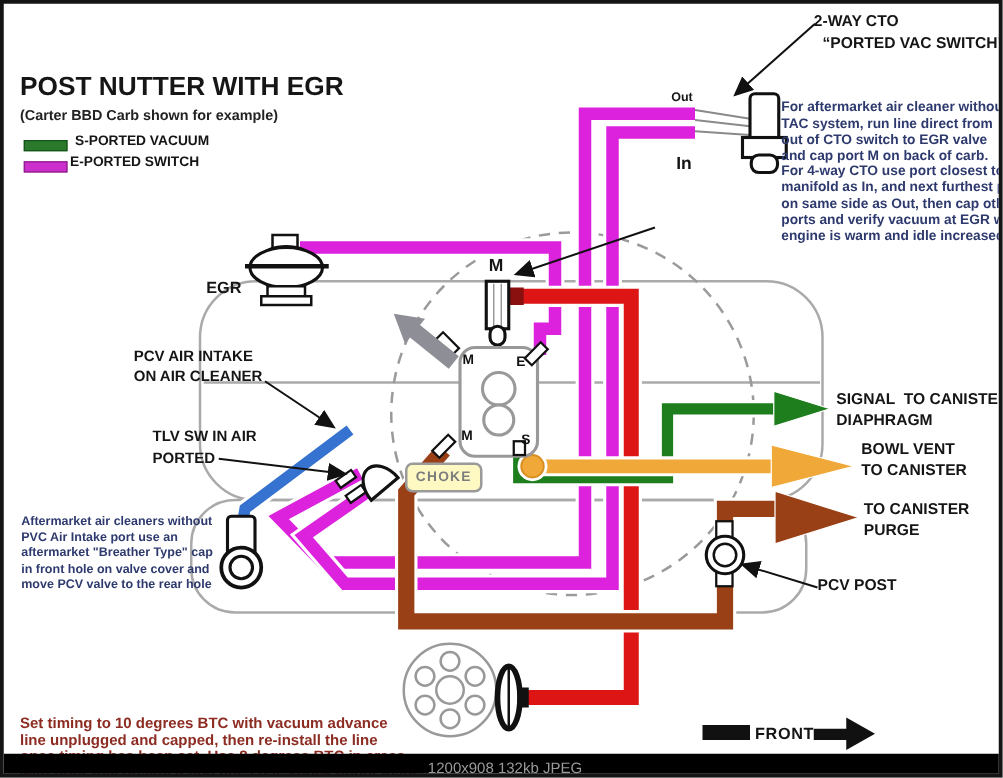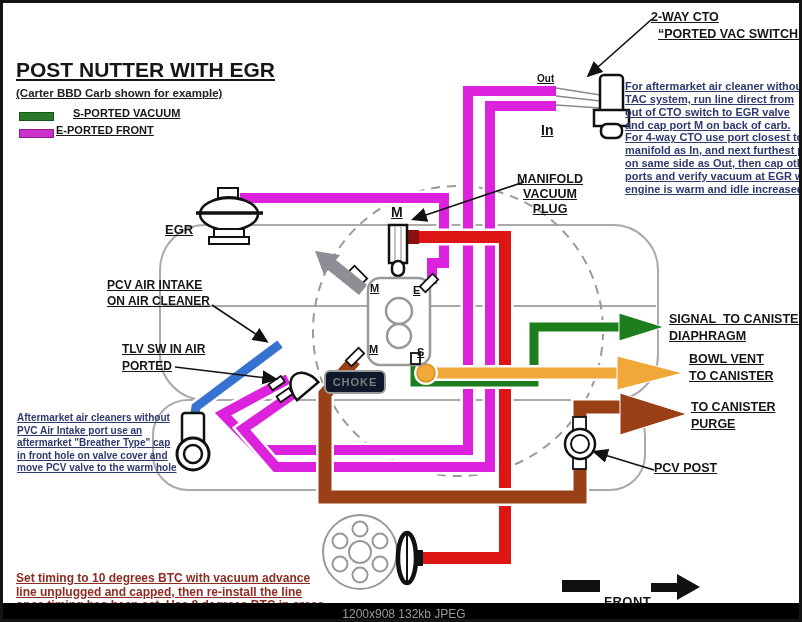--- a/index.html
+++ b/index.html
@@ -1,21 +1,21 @@
 <!DOCTYPE html>
 <html><head>
 <meta charset="utf-8">
 <style>
   html,body{margin:0;padding:0;background:#444;}
   #screen{
     position:relative;width:802px;height:622px;background:#ffffff;
     font-family:"Liberation Sans",sans-serif;overflow:hidden;
     box-sizing:border-box;border:3px solid #141414;
   }
-  .abs{position:absolute;white-space:pre;text-decoration:underline;}
+  .abs{position:absolute;white-space:pre;}
   .lbl{font-weight:bold;color:#151515;}
   #svgroot{position:absolute;left:0;top:0;}
   .t-title1{left:13px;top:27px;font-size:21px;font-weight:bold;color:#161616;letter-spacing:.2px;}
   .t-title2{left:13px;top:55px;font-size:21px;font-weight:bold;color:#161616;}
   .t-sub{left:13px;top:84px;font-size:11.5px;font-weight:bold;color:#222;}
   .legend-swatch{position:absolute;width:33px;height:7px;}
   .t-leg{font-size:11px;}
   .t-cto1{left:648px;top:7px;font-size:12.5px;}
   .t-cto2{left:655px;top:24px;font-size:12.5px;}
   .note{font-size:11px;line-height:13px;font-weight:bold;color:#2e3a6e;}
@@ -24,28 +24,28 @@
   .t-out{left:534px;top:70px;font-size:10px;}
   .t-in{left:538px;top:119px;font-size:14px;}
   .t-mvp{left:497px;top:169px;width:100px;text-align:center;font-size:12.5px;line-height:15px;}
   .t-plugm{left:388px;top:201px;font-size:14px;}
   .t-egr{left:162px;top:219px;font-size:13px;}
   .t-pcvintake{left:104px;top:274px;font-size:12px;line-height:16px;}
   .t-totac{left:245px;top:262px;font-size:12px;line-height:17px;}
   .t-tlv{left:119px;top:338px;font-size:12px;line-height:17px;}
   .t-choke{position:absolute;left:321px;top:367px;width:58px;height:20px;border:2px solid #9a9a9a;
            border-radius:6px;color:#7d7d7d;font-size:11px;font-weight:bold;letter-spacing:1px;
-           display:flex;align-items:center;justify-content:center;background:#0f172a;}
+           display:flex;align-items:center;justify-content:center;background:#fef9c3;}
   .t-signal{left:666px;top:308px;font-size:12.5px;line-height:17px;}
   .t-bowl{left:686px;top:348px;font-size:12.5px;line-height:17px;}
   .t-purge{left:688px;top:396px;font-size:12.5px;line-height:17px;}
   .t-pcvvale{left:651px;top:458px;font-size:12.5px;}
   .t-breather{left:14px;top:409px;font-size:10px;line-height:12.5px;font-weight:bold;color:#2e3a6e;}
   .t-timing{left:13px;top:537px;font-size:12px;line-height:13.5px;font-weight:bold;color:#8c2c22;margin-top:32px;}
-  .t-front{left:601px;top:591px;font-size:13px;letter-spacing:.5px;}
+  .t-front{left:601px;top:576px;font-size:13px;letter-spacing:.5px;}
   .portlbl{font-size:11px;font-weight:bold;color:#111;}
   #bottombar{position:absolute;left:0;top:600px;width:802px;height:22px;background:#000;
              display:flex;align-items:center;justify-content:center;}
   #bottombar span{color:#9a9a9a;font-size:12px;font-family:"Liberation Sans",sans-serif;text-decoration:underline;}
 </style>
 </head>
 <body>
 
 <div id="screen">
 
@@ -204,42 +204,39 @@
     <g fill="#111">
       <rect x="559" y="577" width="38" height="12"></rect>
       <polygon points="648,580 674,580 674,571 697,584 674,597 674,589 648,589"></polygon>
     </g>
   </svg>
 
   <div class="abs t-sub">(Carter BBD Carb shown for example)</div>
   <div class="abs t-title2 lbl">POST NUTTER WITH EGR</div>
 
   <div class="legend-swatch" style="left:16px;top:109px;background:#2b7a2b;border:1px solid #14541a;"></div>
-  <div class="abs t-leg lbl" style="left:70px;top:104px;text-align:right;">S-PORTED VACUUM</div>
+  <div class="abs t-leg lbl" style="left:57px;top:104px;text-align:right;">S-PORTED VACUUM</div>
   <div class="legend-swatch" style="left:16px;top:126px;background:#cc2fcc;border:1px solid #8a1f8a;"></div>
-  <div class="abs t-leg lbl" style="left:53px;top:121px;">E-PORTED FRONT</div>
+  <div class="abs t-leg lbl" style="left:53px;top:121px;">E-PORTED SWITCH</div>
 
   <div class="abs t-cto1 lbl">2-WAY CTO</div>
   <div class="abs t-cto2 lbl">“PORTED VAC SWITCH”</div>
   <div class="abs t-out lbl">Out</div>
   <div class="abs t-in lbl">In</div>
 
   <div class="abs note t-note1">For aftermarket air cleaner without
 TAC system, run line direct from
 out of CTO switch to EGR valve
 and cap port M on back of carb.</div>
   <div class="abs note t-note2">For 4-way CTO use port closest to
 manifold as In, and next furthest port
 on same side as Out, then cap other
 ports and verify vacuum at EGR when
 engine is warm and idle increased.</div>
 
-  <div class="abs t-mvp lbl">MANIFOLD
-VACUUM
-PLUG</div>
   <div class="abs t-plugm lbl">M</div>
   <div class="abs t-egr lbl">EGR</div>
   <div class="abs t-pcvintake lbl">PCV AIR INTAKE
 ON AIR CLEANER</div>
   <div class="abs t-tlv lbl">TLV SW IN AIR
 PORTED</div>
 
   <div class="t-choke">
     <span>CHOKE</span>
   </div>
@@ -249,21 +246,21 @@
   <div class="abs t-bowl lbl">BOWL VENT
 TO CANISTER</div>
   <div class="abs t-purge lbl">TO CANISTER
 PURGE</div>
   <div class="abs t-pcvvale lbl">PCV POST</div>
 
   <div class="abs t-breather">Aftermarket air cleaners without
 PVC Air Intake port use an
 aftermarket "Breather Type" cap
 in front hole on valve cover and
-move PCV valve to the warm hole</div>
+move PCV valve to the rear hole</div>
   <div class="abs t-timing">Set timing to 10 degrees BTC with vacuum advance
 line unplugged and capped, then re-install the line
 once timing has been set. Use 8 degrees BTC in areas
 with poor fuel quality if you get a gas knock under loads.</div>
 
   <div class="abs t-front lbl">FRONT</div>
 
   <div class="abs portlbl" style="left:367px;top:279px;">M</div>
   <div class="abs portlbl" style="left:410px;top:281px;">E</div>
   <div class="abs portlbl" style="left:366px;top:340px;">M</div>

